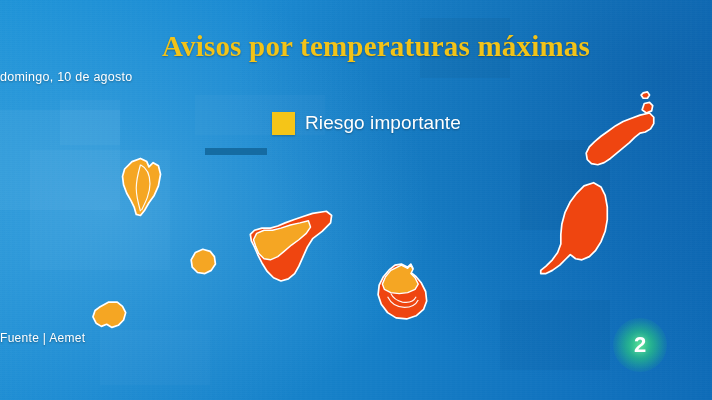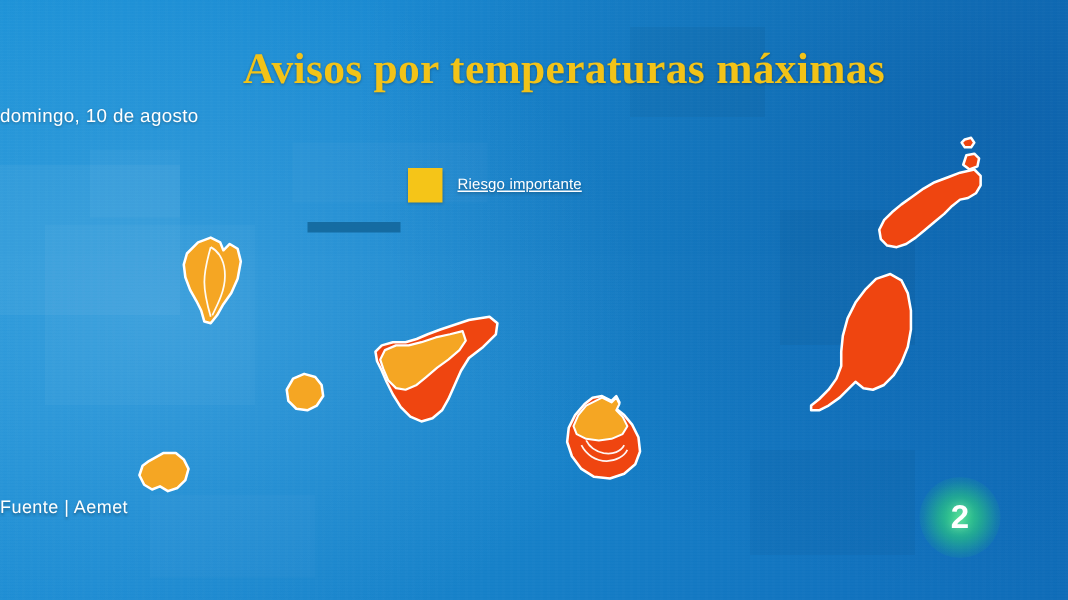--- a/index.html
+++ b/index.html
@@ -69,26 +69,25 @@
     height: 26px;
     margin-bottom: 4px;
   }
   .swatch {
     width: 23px; height: 23px;
     margin-right: 10px;
     flex: 0 0 auto;
     box-shadow: 0 1px 2px rgba(0,0,0,.25);
   }
   .legend-label {
-    font-size: 10px;
+    font-size: 19px;
     color: #ffffff;
     letter-spacing: .1px;
     text-shadow: 0 1px 2px rgba(0,0,0,.30);
     white-space: nowrap;
-    text-decoration: underline;
   }
   #legend-bar {
     position: absolute;
     left: 205px; top: 148px;
     width: 62px; height: 7px;
     background: #14699f;
     opacity: .95;
   }
 
   #map { position: absolute; inset: 0; }

